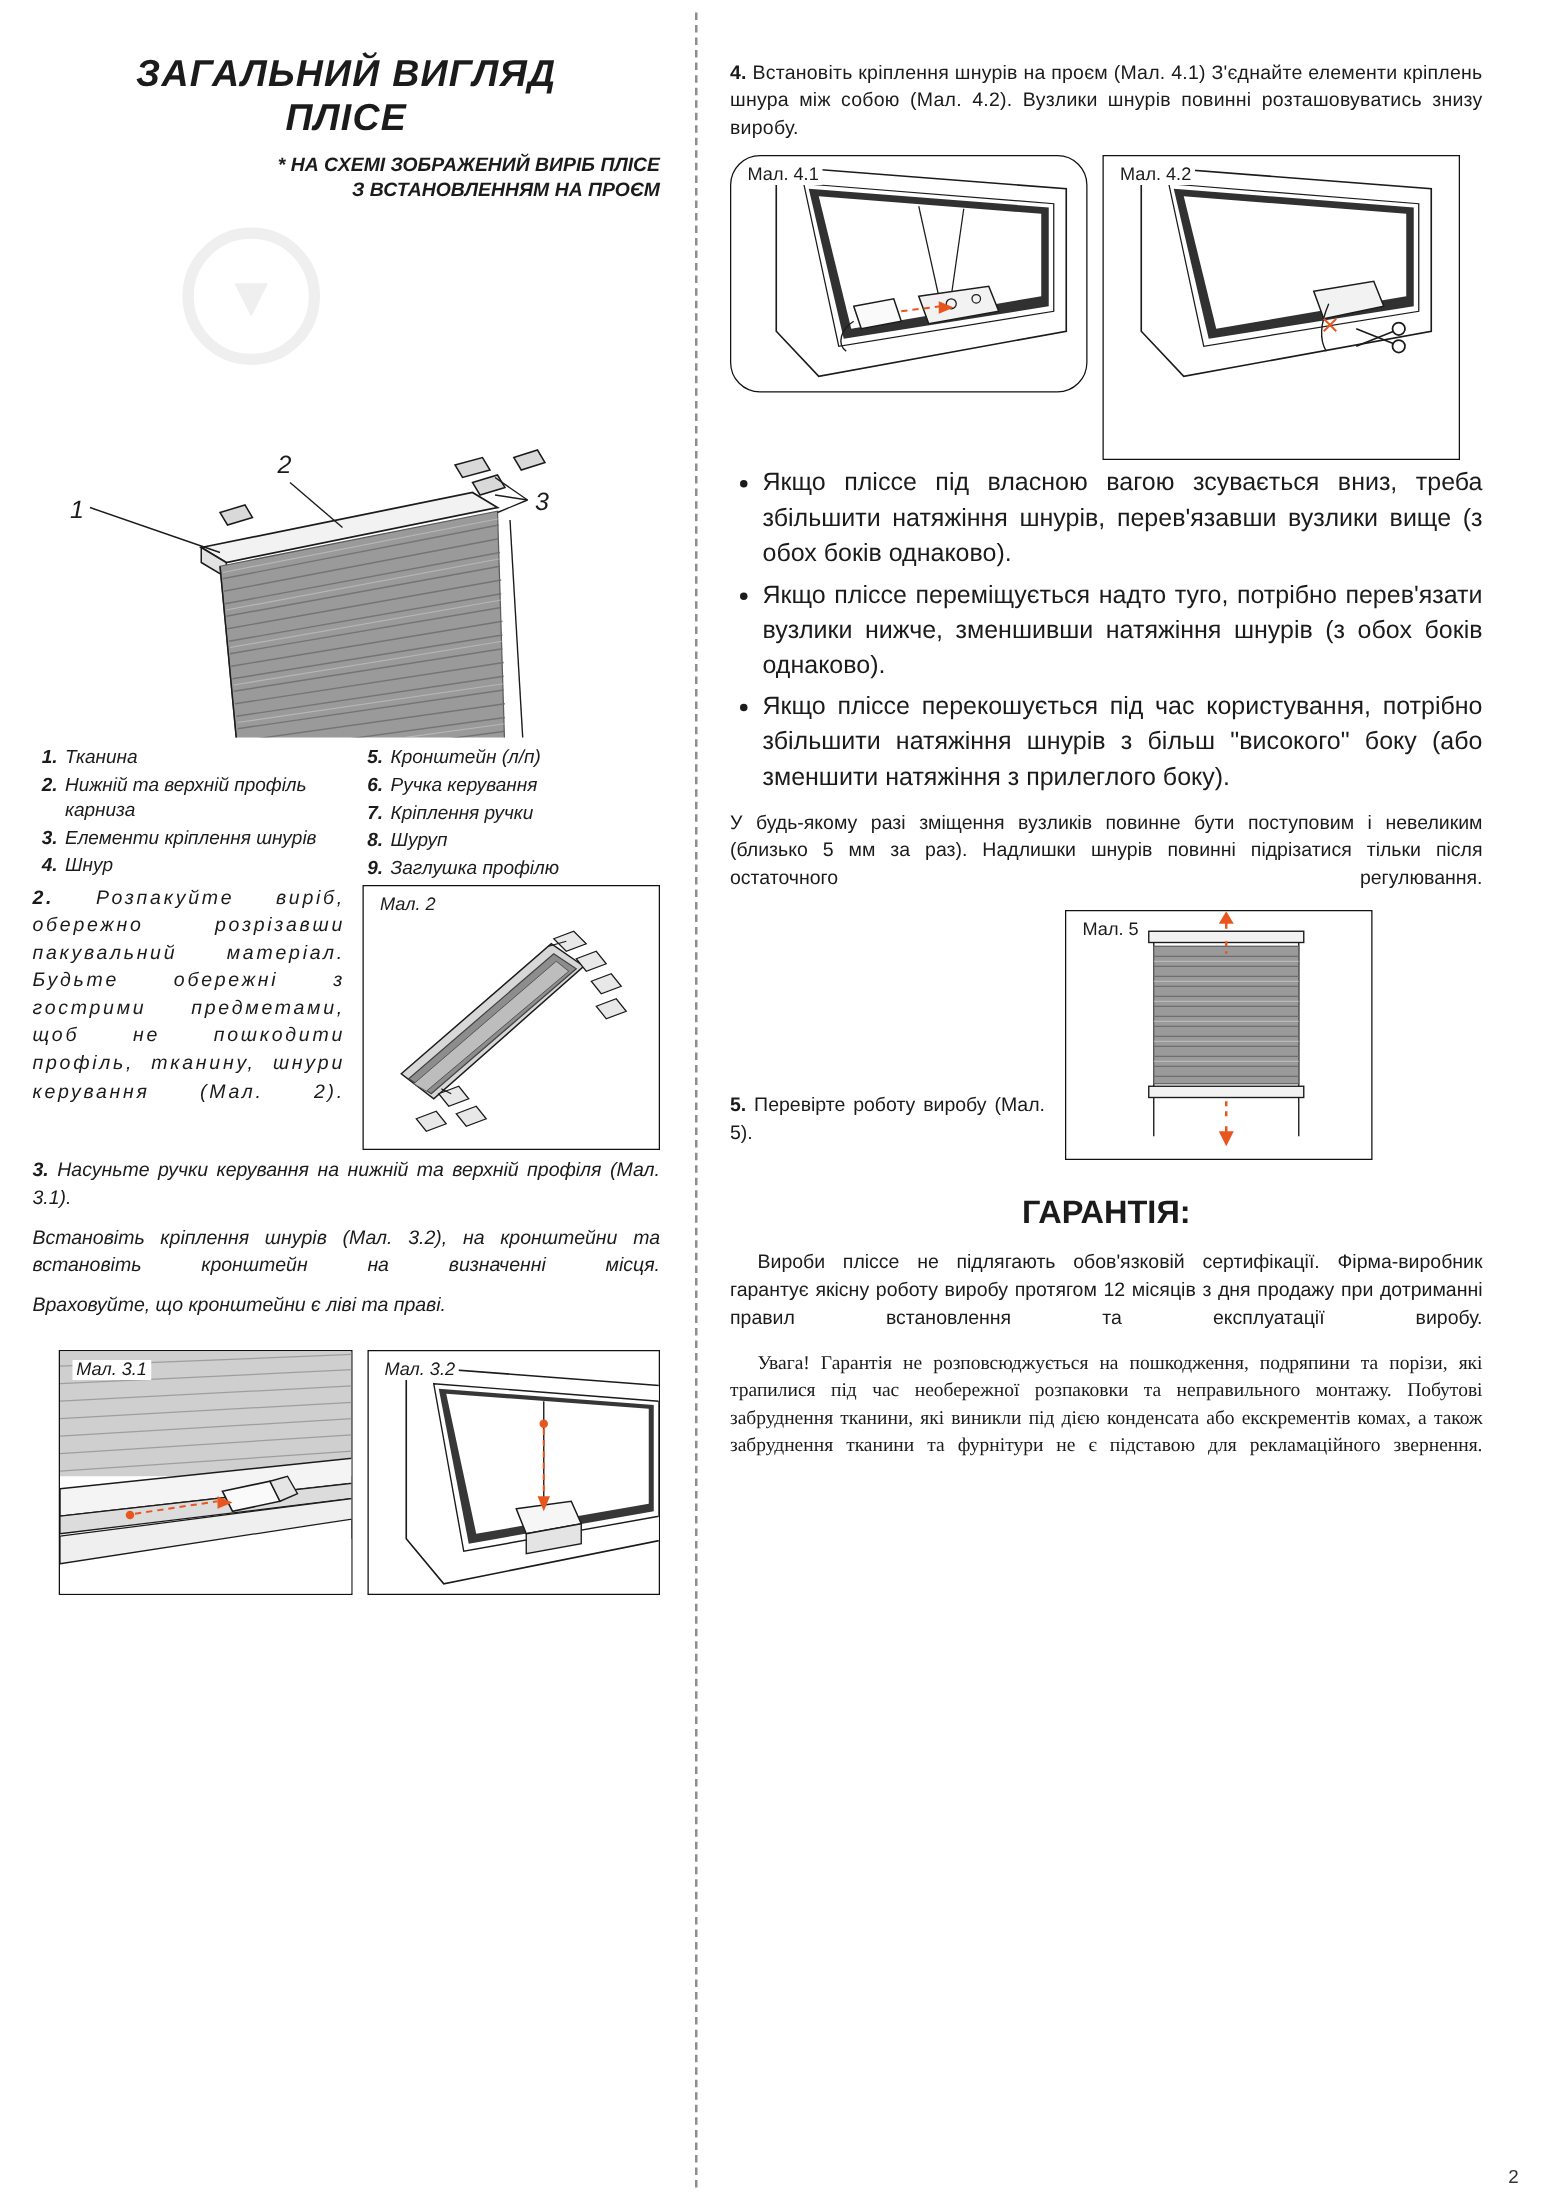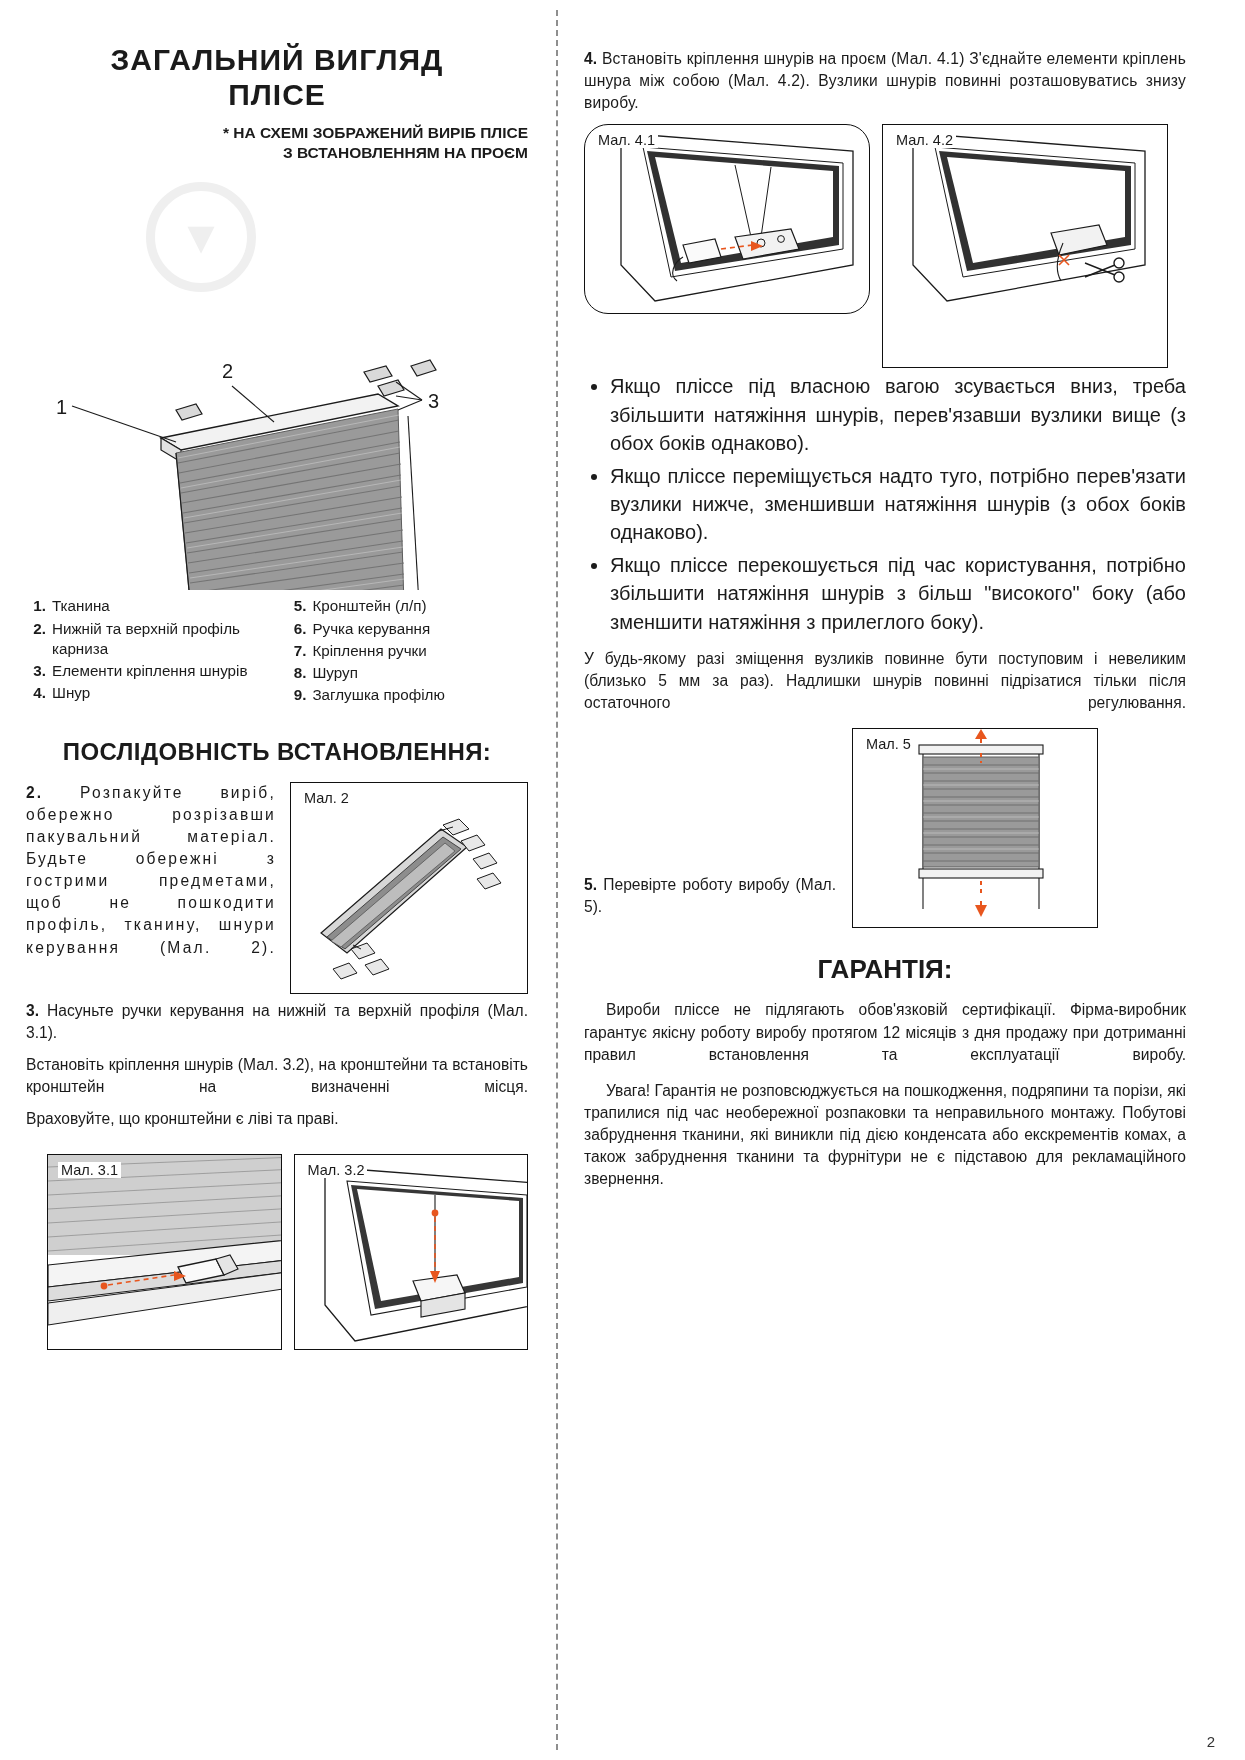--- a/index.html
+++ b/index.html
@@ -23,21 +23,21 @@
   .divider {
     position: absolute;
     left: 556px;
     top: 10px;
     bottom: 10px;
     width: 0;
     border-left: 2px dashed #8e8e8e;
   }
 
   .columns { display: flex; width: 100%; height: 100%; }
-  .col-left  { width: 520px; padding-right: 18px; }
+  .col-left  { width: 520px; padding-right: 18px; font-style: italic; }
   .col-right { width: 640px; padding-left: 38px; }
 
   
   h1.title {
     font-size: 30px;
     font-weight: bold;
     letter-spacing: 1px;
     text-align: center;
     margin: 24px 0 2px 0;
     line-height: 1.18;
@@ -310,21 +310,20 @@
             <span class="num">8.</span>
             <span>Шуруп</span>
           </li>
           <li>
             <span class="num">9.</span>
             <span>Заглушка профілю</span>
           </li>
         </ol>
       </div>
 
-      <h2 class="section">ПОСЛІДОВНІСТЬ ВСТАНОВЛЕННЯ:</h2>
 
       <div class="step-row">
         <div class="step-text">
           <p class="just-stretch spaced">
             <b>2.</b>
             <span>Розпакуйте виріб, обережно розрізавши пакувальний матеріал. Будьте обережні з гострими предметами, щоб не пошкодити профіль, тканину, шнури керування (Мал. 2).</span>
           </p>
         </div>
         <div class="imgbox" style="width:238px;height:212px;">
           <span class="cap">Мал. 2</span>
@@ -536,19 +535,19 @@
               <line x1="128" y1="24" x2="128" y2="34"></line>
               <line x1="128" y1="152" x2="128" y2="164"></line>
             </g>
           </svg>
         </div>
       </div>
 
       <h2 class="guarantee">ГАРАНТІЯ:</h2>
 
       <p class="just-stretch" style="text-indent:22px;">Вироби пліссе не підлягають обов'язковій сертифікації. Фірма-виробник гарантує якісну роботу виробу протягом 12 місяців з дня продажу при дотриманні правил встановлення та експлуатації виробу.</p>
-      <p class="just-stretch" style="text-indent:22px;margin-top:14px;">Увага! Гарантія не розповсюджується на пошкодження, подряпини та порізи, які трапилися під час необережної розпаковки та неправильного монтажу. Побутові забруднення тканини, які виникли під дією конденсата або екскрементів комах, а також забруднення тканини та фурнітури не є підставою для рекламаційного звернення.</p>
+      <p class="just-stretch" style="text-indent:22px;margin-top:14px;font-family:Liberation Serif, serif;">Увага! Гарантія не розповсюджується на пошкодження, подряпини та порізи, які трапилися під час необережної розпаковки та неправильного монтажу. Побутові забруднення тканини, які виникли під дією конденсата або екскрементів комах, а також забруднення тканини та фурнітури не є підставою для рекламаційного звернення.</p>
 
     </div>
   </div>
 
   <div class="pagenum">2</div>
 </div>
 
 </body></html>

